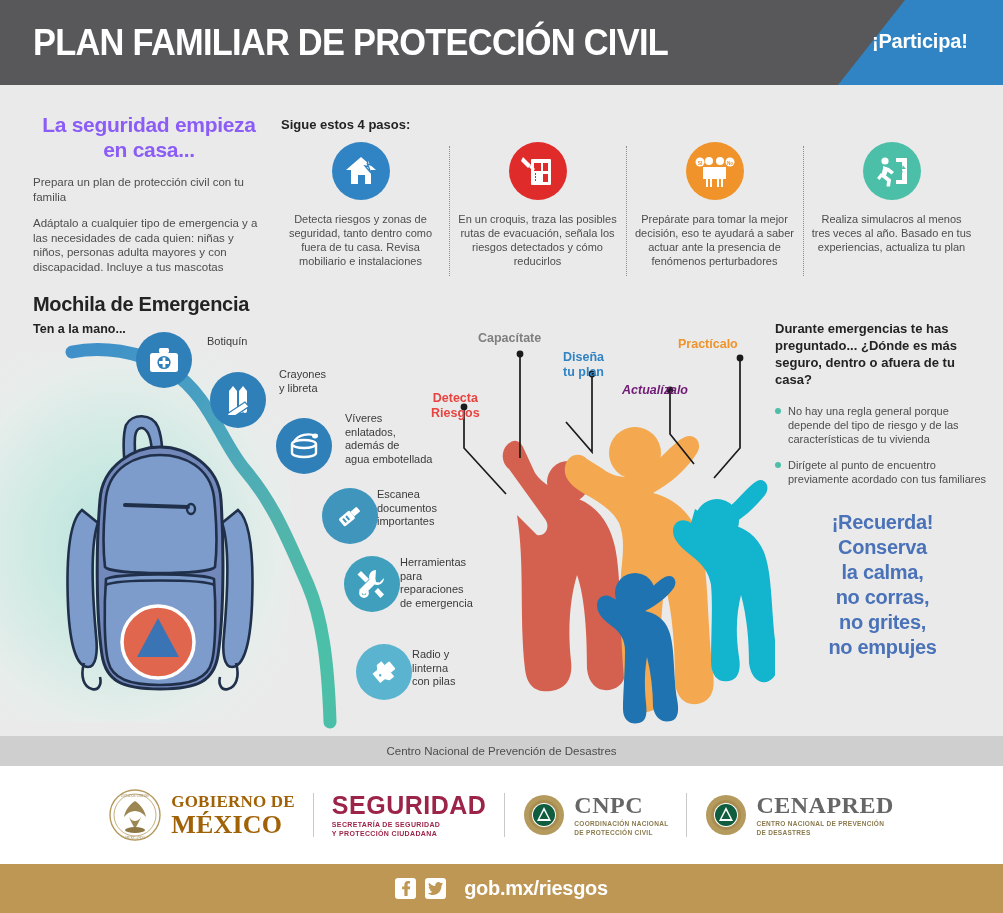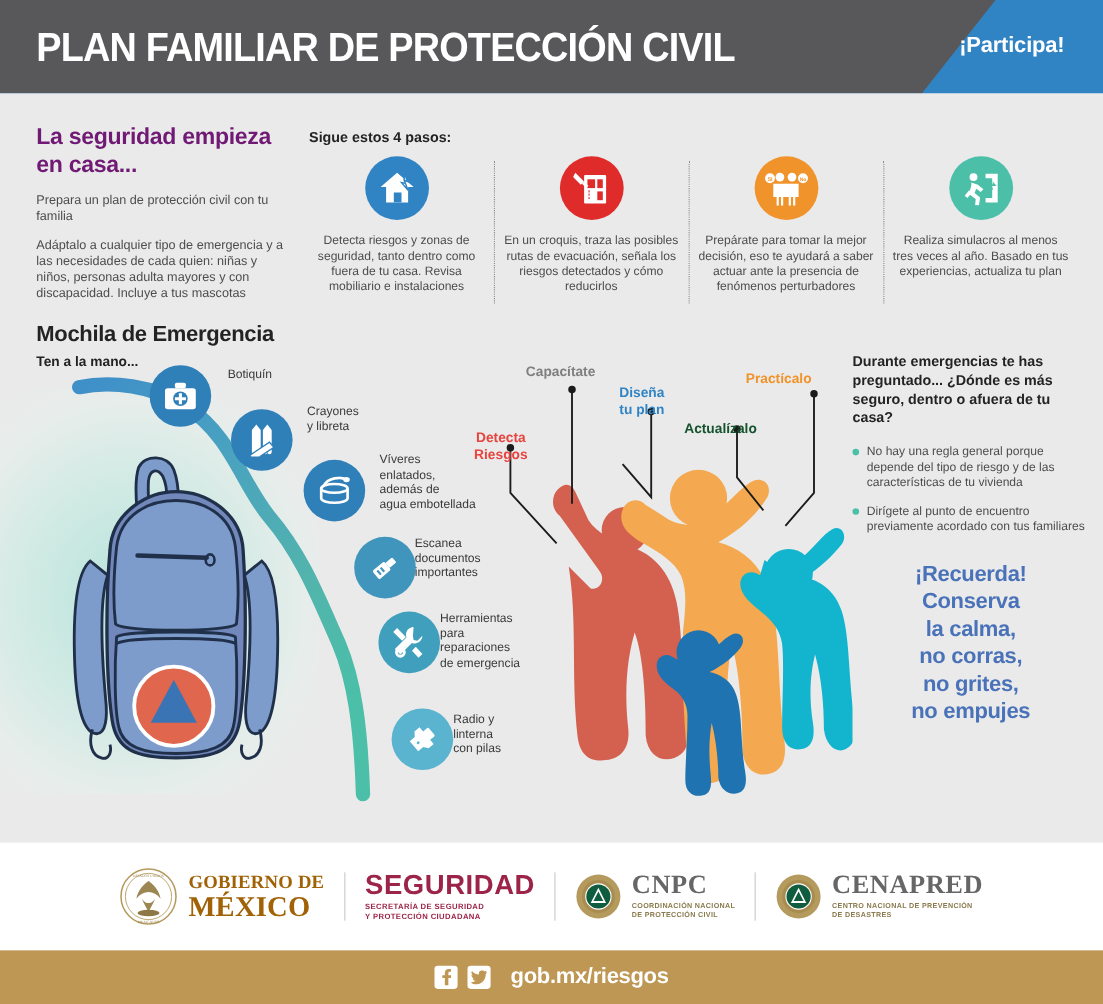--- a/index.html
+++ b/index.html
@@ -23,21 +23,21 @@
     color:#ffffff; font-size:37px; font-weight:bold; letter-spacing:-0.8px;
     line-height:46px; white-space:nowrap; transform: scaleX(0.93); transform-origin: left center;
   }
   .header-cta {
     position:absolute; left:872px; top:30px; width:120px;
     color:#ffffff; font-size:20px; font-weight:bold; letter-spacing:-0.2px;
   }
 
   
   .intro { position:absolute; left:33px; top:112px; width:232px; }
-  .intro-title { font-size:21px; font-weight:bold; color:#701a75; line-height:25px; letter-spacing:-0.3px; }
+  .intro-title { font-size:21px; font-weight:bold; color:#8b5cf6; line-height:25px; letter-spacing:-0.3px;text-align:center; }
   .intro-p { font-size:11.5px; color:#4d4d4d; line-height:14.5px; margin-top:13px; }
   .intro-p2 { font-size:11.5px; color:#4d4d4d; line-height:14.5px; margin-top:12px; }
 
   
   .steps-title { position:absolute; left:281px; top:117px; font-size:13px; font-weight:bold; color:#232323; }
   .steps { position:absolute; left:272px; top:142px; width:710px; height:145px; display:flex; }
   .step { width:177px; position:relative; display:flex; flex-direction:column; align-items:center; }
   .step + .step::before {
     content:""; position:absolute; left:0; top:4px; height:130px; width:1px;
     border-left:1px dotted #8c8c8c;
@@ -313,38 +313,41 @@
     <circle cx="320" cy="28" r="3.4" fill="#1b1b1b"></circle>
     <path d="M320 28 L320 118 L294 148" fill="none" stroke="#1b1b1b" stroke-width="1.7"></path>
   </svg>
 
   <div class="callouts">
     <div class="callout-label" style="left:11px; top:66px; color:#e8443f; white-space:pre; text-align:center;">Detecta
 Riesgos</div>
     <div class="callout-label" style="left:58px; top:6px; color:#7f7f7f;">Capacítate</div>
     <div class="callout-label" style="left:143px; top:25px; color:#3184c4; white-space:pre; text-align:right;">Diseña
 tu plan</div>
-    <div class="callout-label" style="left:202px; top:58px; color:#14532d;">Actualízalo</div>
+    <div class="callout-label" style="left:202px; top:58px; color:#701a75;font-style:italic;">Actualízalo</div>
     <div class="callout-label" style="left:258px; top:12px; color:#f0932b;">Practícalo</div>
   </div>
 
   <div class="right-col">
     <div class="right-title">Durante emergencias te has preguntado... ¿Dónde es más seguro, dentro o afuera de tu casa?</div>
     <div class="bullets">
       <div class="bullet">No hay una regla general porque depende del tipo de riesgo y de las características de tu vivienda</div>
       <div class="bullet">Dirígete al punto de encuentro previamente acordado con tus familiares</div>
     </div>
     <div class="recuerda" style="white-space:pre;">¡Recuerda!
 Conserva
 la calma,
 no corras,
 no grites,
 no empujes</div>
   </div>
 
+  <div class="band-gray">
+    <span>Centro Nacional de Prevención de Desastres</span>
+  </div>
 
   <div class="footer-white">
 
     <div class="logo-block">
       <svg width="52" height="52" viewBox="0 0 52 52">
         <circle cx="26" cy="26" r="25" fill="none" stroke="#b59a5e" stroke-width="1.4"></circle>
         <circle cx="26" cy="26" r="21" fill="none" stroke="#b59a5e" stroke-width="0.8"></circle>
         <path d="M26 12 C20 16 16 22 15 28 C18 24 22 22 26 22 C30 22 34 24 37 28 C36 22 32 16 26 12 Z" fill="#9c8651"></path>
         <path d="M20 28 C22 33 24 36 26 40 C28 36 30 33 32 28 C30 31 28 32 26 32 C24 32 22 31 20 28 Z" fill="#9c8651"></path>
         <ellipse cx="26" cy="41" rx="10" ry="3" fill="#8d7845"></ellipse>

